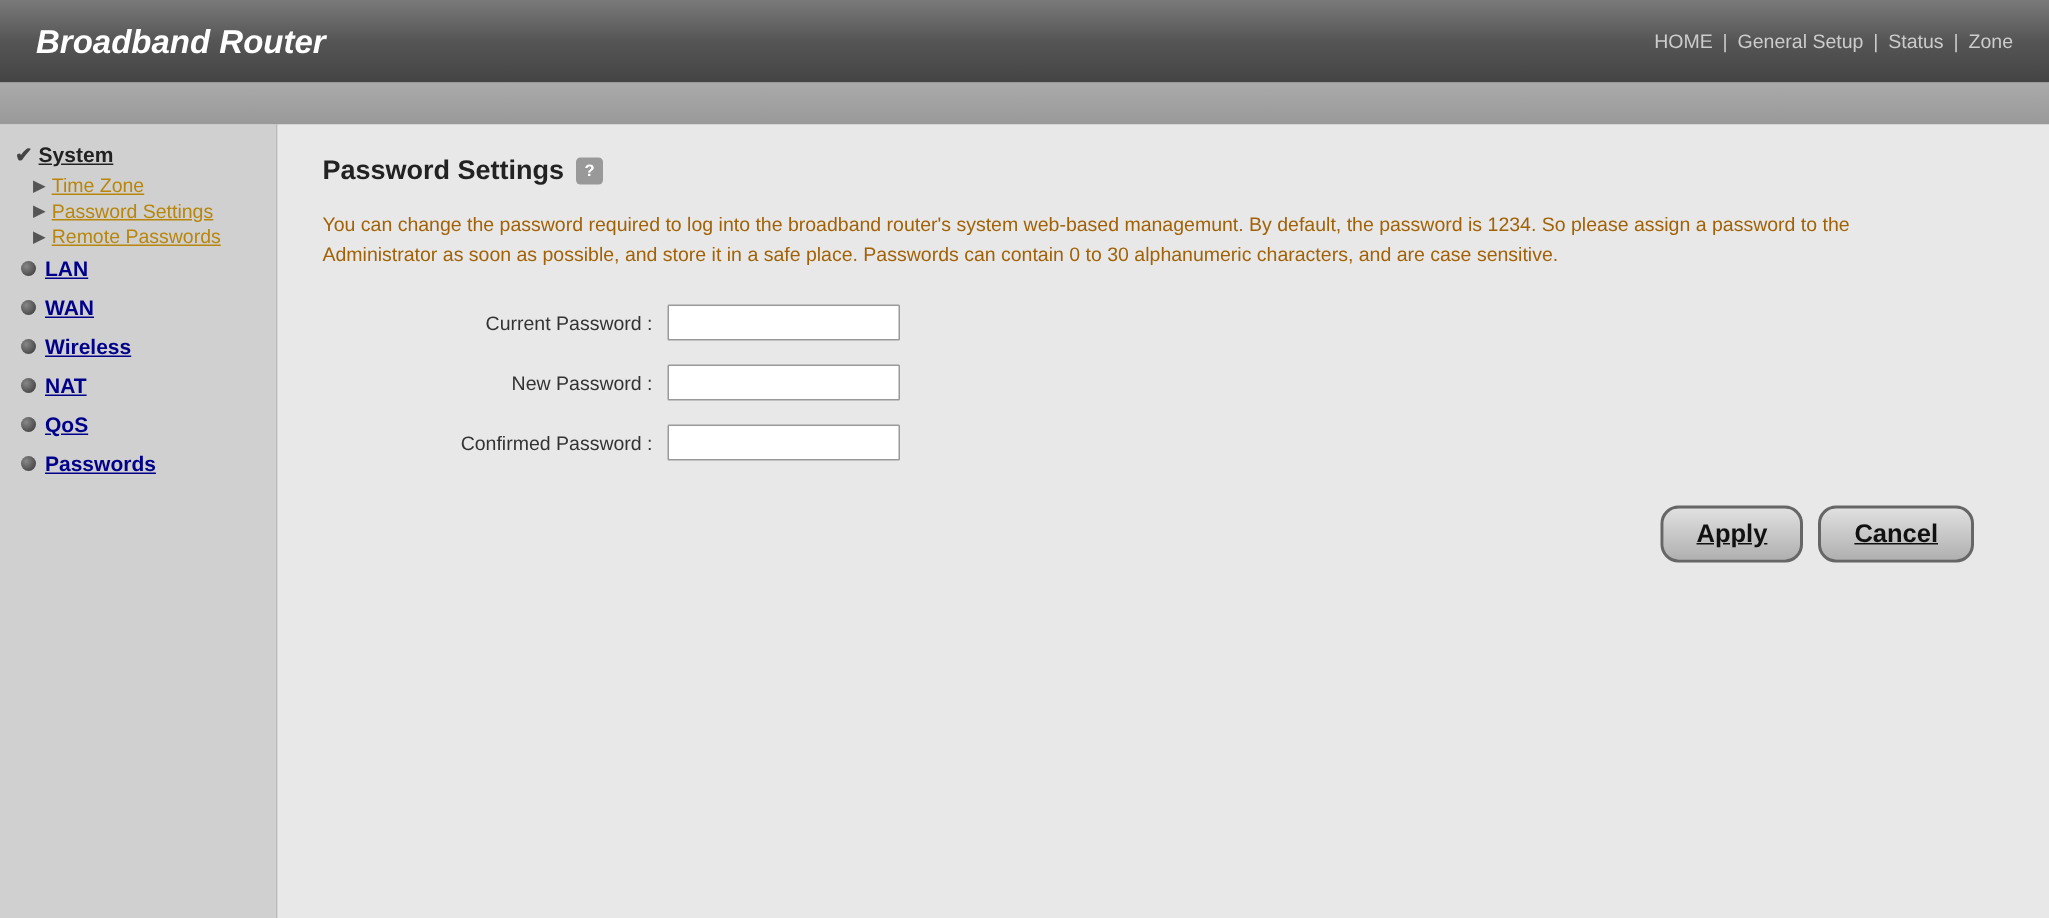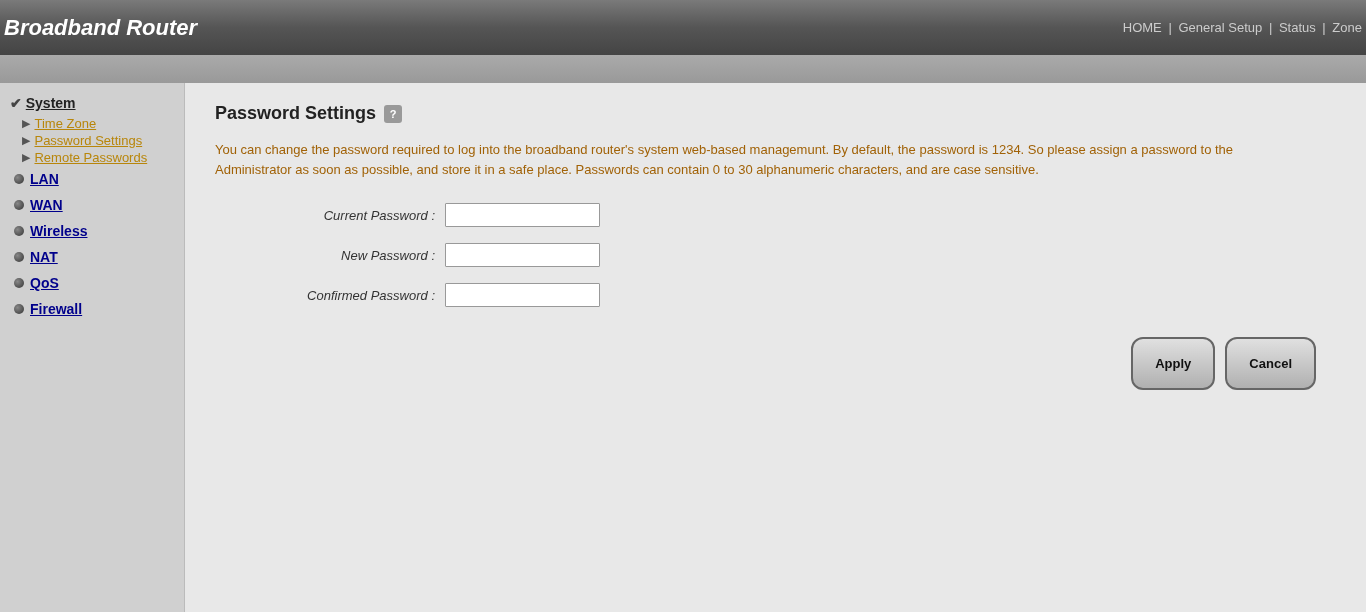--- a/index.html
+++ b/index.html
@@ -5,21 +5,21 @@
     * { margin: 0; padding: 0; box-sizing: border-box; }
     body { font-family: Arial, sans-serif; font-size: 13px; background: #d0d0d0; width: 1366px; height: 612px; overflow: hidden; }
 
     
     #header {
       background: linear-gradient(180deg, #7a7a7a 0%, #555 50%, #444 100%);
       height: 55px;
       display: flex;
       align-items: center;
       justify-content: space-between;
-      padding: 0 4px;
+      padding: 0 24px;
     }
     #header-title {
       color: #fff;
       font-size: 22px;
       font-weight: bold;
       font-style: italic;
     }
     #header-nav {
       color: #ccc;
       font-size: 13px;
@@ -144,49 +144,49 @@
       display: flex;
       align-items: center;
       margin-bottom: 16px;
     }
     .form-label {
       width: 200px;
       text-align: right;
       font-size: 13px;
       color: #333;
       padding-right: 10px;
-      font-style: italic;
     }
     .form-input {
       width: 155px;
       height: 24px;
       border: 1px solid #999;
       background: #fff;
       padding: 2px 4px;
       font-size: 13px;
       border-radius: 1px;
     }
 
     
     .button-row {
       display: flex;
       justify-content: flex-end;
       gap: 10px;
       margin-top: 30px;
       padding-right: 20px;
     }
     .btn {
-      padding: 17px 22px;
-      font-size: 13px;
+      padding: 7px 22px;
+      font-size: 17px;
       cursor: pointer;
       border-radius: 12px;
       border: 2px solid #666;
       background: linear-gradient(180deg, #e0e0e0, #b0b0b0);
       color: #111;
       font-weight: bold;
+      text-decoration: underline;
     }
   </style>
 </head>
 <body>
 
 <div id="header">
   <span id="header-title">Broadband Router</span>
   <div id="header-nav">
     <a href="#">HOME</a>
     <span> | </span>
@@ -237,21 +237,21 @@
     <div class="sidebar-main-item">
       <div class="bullet"></div>
       <a href="#">NAT</a>
     </div>
     <div class="sidebar-main-item">
       <div class="bullet"></div>
       <a href="#">QoS</a>
     </div>
     <div class="sidebar-main-item">
       <div class="bullet"></div>
-      <a href="#">Firewall</a>
+      <a href="#">Passwords</a>
     </div>
 
   </div>
 
   <div id="content">
 
     <div class="page-title">
       <span>Password Settings</span>
       <span class="help-icon">?</span>
     </div>

